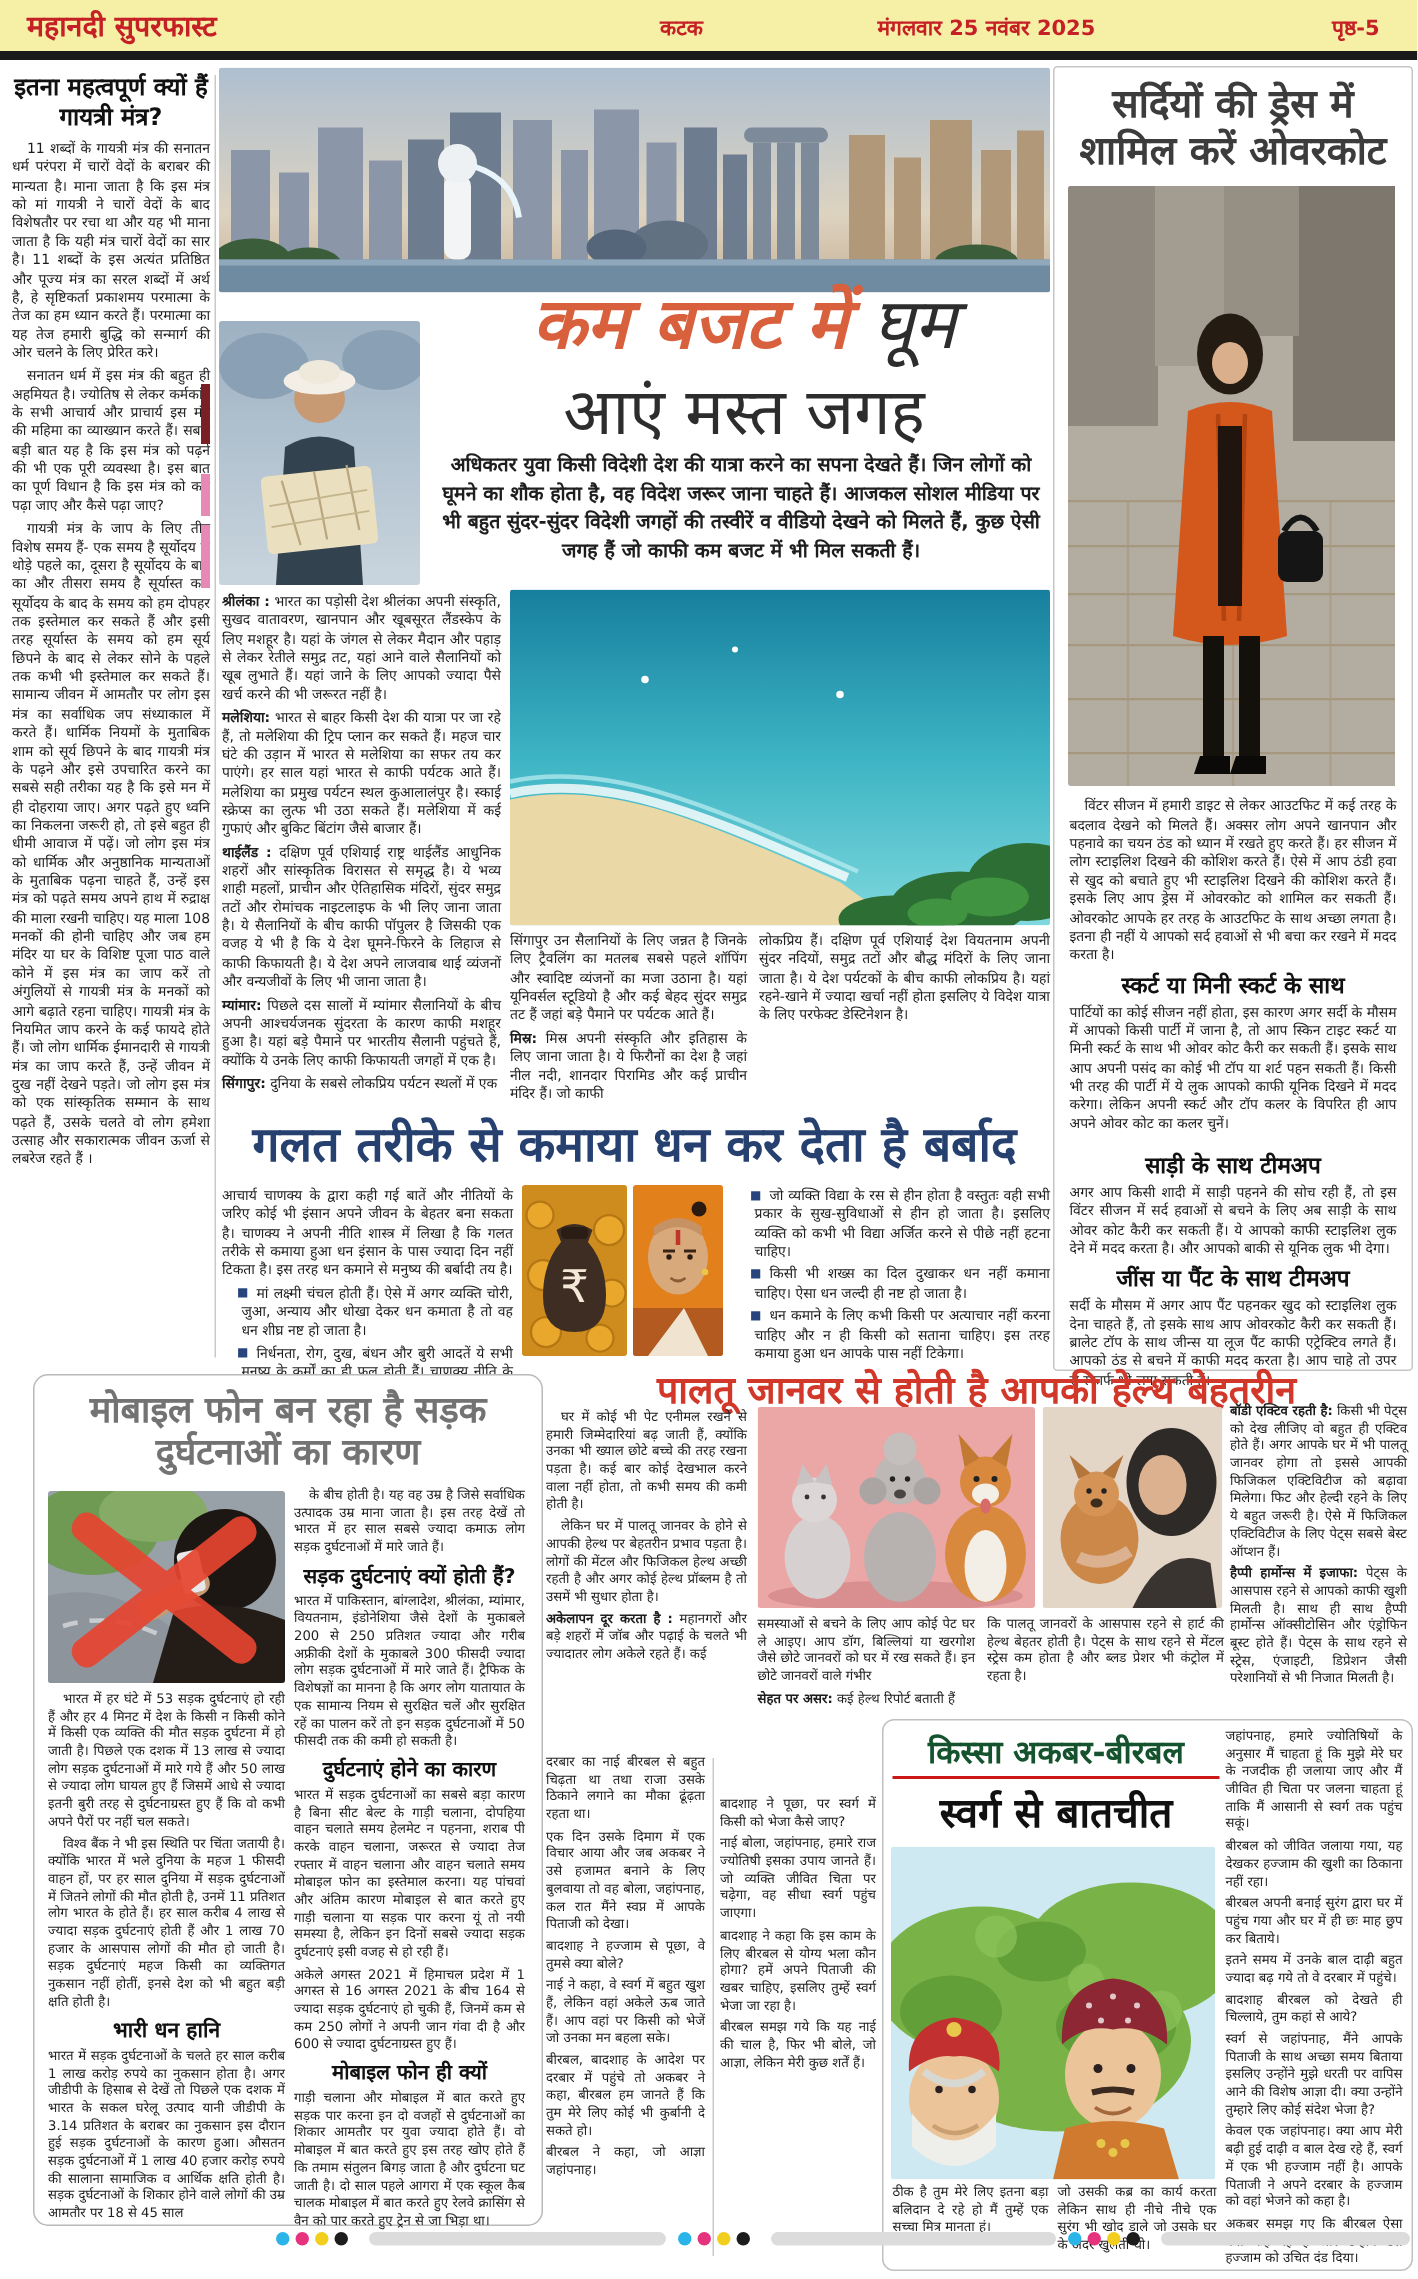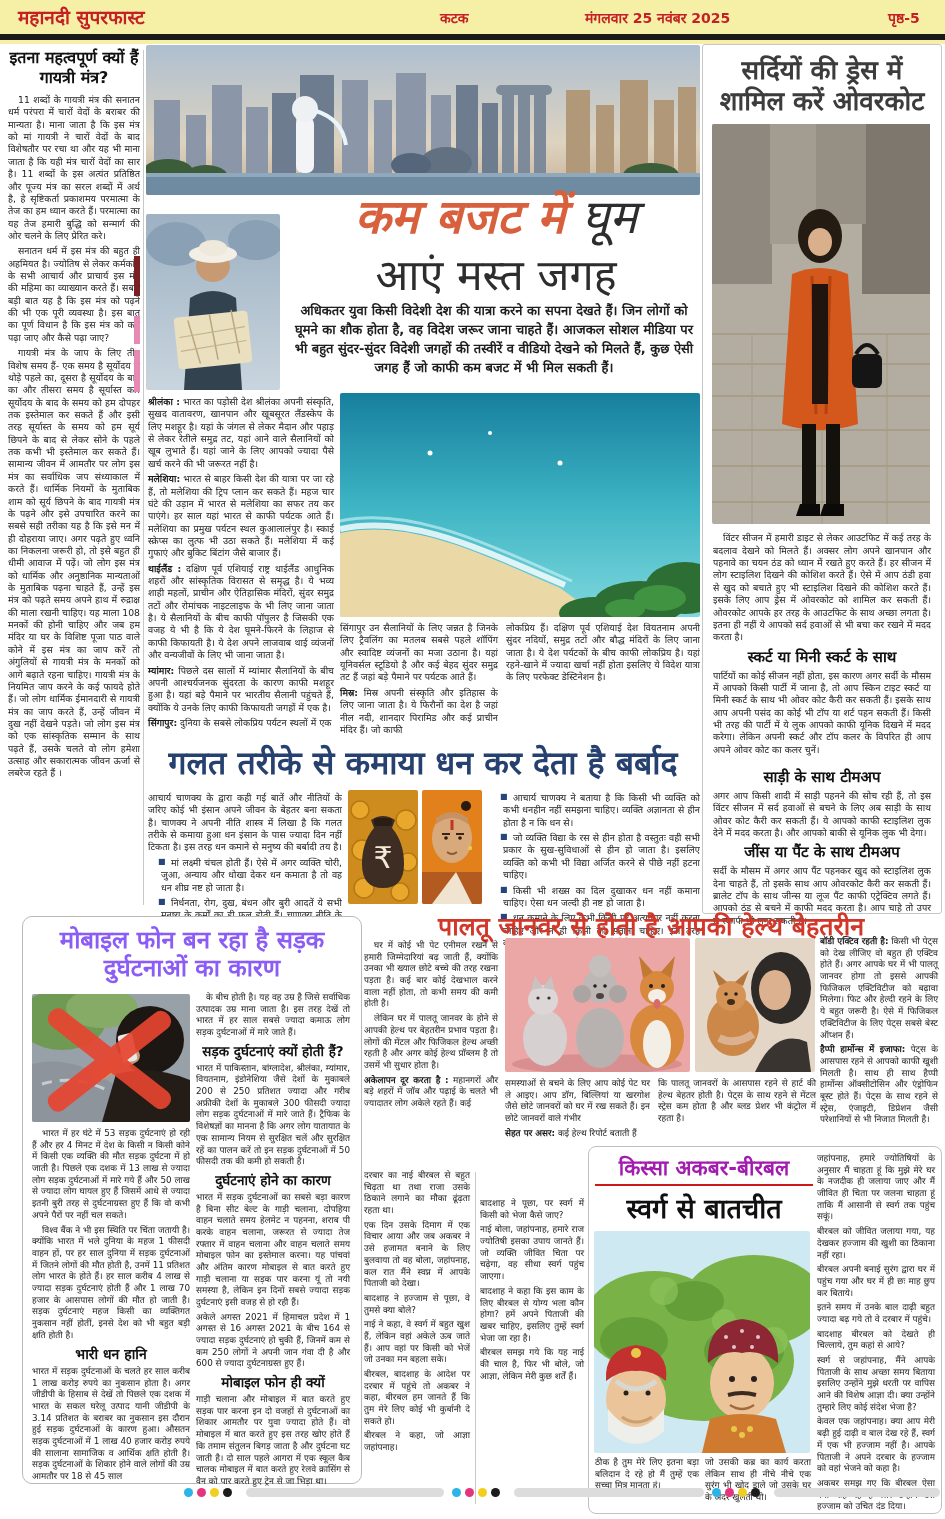--- a/index.html
+++ b/index.html
@@ -19,21 +19,21 @@
   .boxed{border:1.5px solid #b9b9b9;border-radius:10px;background:#fff;}
   .photo{overflow:hidden;border-radius:2px;}
   svg{display:block;}
   .capdot{border-radius:50%;width:9px;height:9px;display:inline-block;}
 </style>
 </head>
 <body>
 
 <div id="page">
 
-  <div class="abs mast" style="left:0;top:0;width:945px;height:44px;">
+  <div class="abs mast" style="left:0;top:0;width:945px;height:34px;">
     <span class="abs" style="left:18px;top:4px;font-size:19px;">महानदी सुपरफास्ट</span>
     <span class="abs" style="left:440px;top:8px;font-size:14px;text-align:right;">कटक</span>
     <span class="abs" style="left:585px;top:8px;font-size:14px;">मंगलवार  25  नवंबर  2025</span>
     <span class="abs" style="left:888px;top:8px;font-size:14px;">पृष्ठ-5</span>
   </div>
   <div class="abs" style="left:0;top:34px;width:945px;height:6px;background:#1a1a1a;"></div>
 
   <div class="abs" style="left:8px;top:48px;width:132px;">
     <div style="font-size:16px;font-weight:bold;text-align:center;line-height:1.25;margin-bottom:6px;color:#111;">इतना महत्वपूर्ण क्यों हैं गायत्री मंत्र?</div>
     <div class="txt">
@@ -247,28 +247,27 @@
       <circle cx="44" cy="16" r="5" fill="#2a1a10"></circle>
       <path d="M20 44 h8 M34 44 h8" stroke="#3a2415" stroke-width="2"></path>
       <circle cx="24" cy="48" r="1.8" fill="#2a1a10"></circle>
         <circle cx="38" cy="48" r="1.8" fill="#2a1a10"></circle>
       <path d="M30 30 v10" stroke="#c0342a" stroke-width="3"></path>
       <path d="M25 62 Q30 66 35 62" stroke="#8a5a35" stroke-width="1.8" fill="none"></path>
       <circle cx="48" cy="58" r="2.2" fill="#e8c84a"></circle>
     </svg>
   </div>
   <div class="abs txt" style="left:490px;top:792px;width:210px;">
-    <p class="bullet">आचार्य चाणक्य ने बताया है कि किसी भी व्यक्ति को कभी धनहीन नहीं समझना चाहिए। व्यक्ति अज्ञानता से हीन होता है न कि धन से।</p>
     <p class="bullet">जो व्यक्ति विद्या के रस से हीन होता है वस्तुतः वही सभी प्रकार के सुख-सुविधाओं से हीन हो जाता है। इसलिए व्यक्ति को कभी भी विद्या अर्जित करने से पीछे नहीं हटना चाहिए।</p>
     <p class="bullet">किसी भी शख्स का दिल दुखाकर धन नहीं कमाना चाहिए। ऐसा धन जल्दी ही नष्ट हो जाता है।</p>
     <p class="bullet">धन कमाने के लिए कभी किसी पर अत्याचार नहीं करना चाहिए और न ही किसी को सताना चाहिए। इस तरह कमाया हुआ धन आपके पास नहीं टिकेगा।</p>
   </div>
 
   <div class="abs boxed" style="left:22px;top:916px;width:338px;height:566px;">
-    <div style="font-size:24px;font-weight:bold;color:#8b5cf6;text-align:center;line-height:1.15;padding:10px 12px 4px 12px;">मोबाइल फोन बन रहा है सड़क दुर्घटनाओं का कारण</div>
+    <div style="font-size:24px;font-weight:bold;color:#737373;text-align:center;line-height:1.15;padding:10px 12px 4px 12px;">मोबाइल फोन बन रहा है सड़क दुर्घटनाओं का कारण</div>
   </div>
   <div class="abs photo" style="left:32px;top:994px;width:158px;height:128px;">
     <svg width="158" height="128" viewBox="0 0 158 128">
       <rect width="158" height="128" fill="#98a0a8"></rect>
       <ellipse cx="30" cy="26" rx="44" ry="30" fill="#6f9a54"></ellipse>
       <ellipse cx="70" cy="14" rx="36" ry="20" fill="#86ab66"></ellipse>
       <path d="M0 70 C40 60 80 80 120 128 L0 128 Z" fill="#8d949c"></path>
       <path d="M10 90 C50 78 85 96 118 128" stroke="#c8ccd0" stroke-width="3" fill="none" stroke-dasharray="10 8"></path>
       <circle cx="118" cy="46" r="34" fill="#1d1713"></circle>
       <path d="M84 80 Q120 70 158 86 L158 128 L70 128 Z" fill="#241c16"></path>
@@ -376,21 +375,21 @@
   </div>
   <div class="abs rule" style="left:475px;top:1172px;width:1px;height:332px;"></div>
   <div class="abs txt sm" style="left:480px;top:1198px;width:104px;">
     <p class="noind">बादशाह ने पूछा, पर स्वर्ग में किसी को भेजा कैसे जाए?</p>
     <p class="noind">नाई बोला, जहांपनाह, हमारे राज ज्योतिषी इसका उपाय जानते हैं। जो व्यक्ति जीवित चिता पर चढ़ेगा, वह सीधा स्वर्ग पहुंच जाएगा।</p>
     <p class="noind">बादशाह ने कहा कि इस काम के लिए बीरबल से योग्य भला कौन होगा? हमें अपने पिताजी की खबर चाहिए, इसलिए तुम्हें स्वर्ग भेजा जा रहा है।</p>
     <p class="noind">बीरबल समझ गये कि यह नाई की चाल है, फिर भी बोले, जो आज्ञा, लेकिन मेरी कुछ शर्तें हैं।</p>
   </div>
 
   <div class="abs" style="left:588px;top:1146px;width:352px;height:366px;border:1px solid #c0c0c0;border-radius:8px;">
-    <div style="position:absolute;left:6px;top:6px;width:218px;text-align:center;font-size:21px;font-weight:bold;color:#a21caf;border-bottom:2.5px solid #cc1818;padding-bottom:3px;">किस्सा अकबर-बीरबल</div>
+    <div style="position:absolute;left:6px;top:6px;width:218px;text-align:center;font-size:21px;font-weight:bold;color:#14532d;border-bottom:2.5px solid #cc1818;padding-bottom:3px;">किस्सा अकबर-बीरबल</div>
     <div style="position:absolute;left:6px;top:42px;width:218px;text-align:center;font-size:27px;font-weight:bold;color:#101010;">स्वर्ग से बातचीत</div>
     <div class="photo" style="position:absolute;left:5px;top:84px;width:216px;height:222px;">
       <svg width="216" height="222" viewBox="0 0 216 222">
         <rect width="216" height="222" fill="#cfe9f2"></rect>
         <g fill="#79b347">
           <ellipse cx="60" cy="90" rx="70" ry="50"></ellipse>
             <ellipse cx="160" cy="70" rx="70" ry="46"></ellipse>
             <ellipse cx="110" cy="130" rx="90" ry="60"></ellipse>
         </g>
         <g fill="#5e9a36" opacity="0.8">

